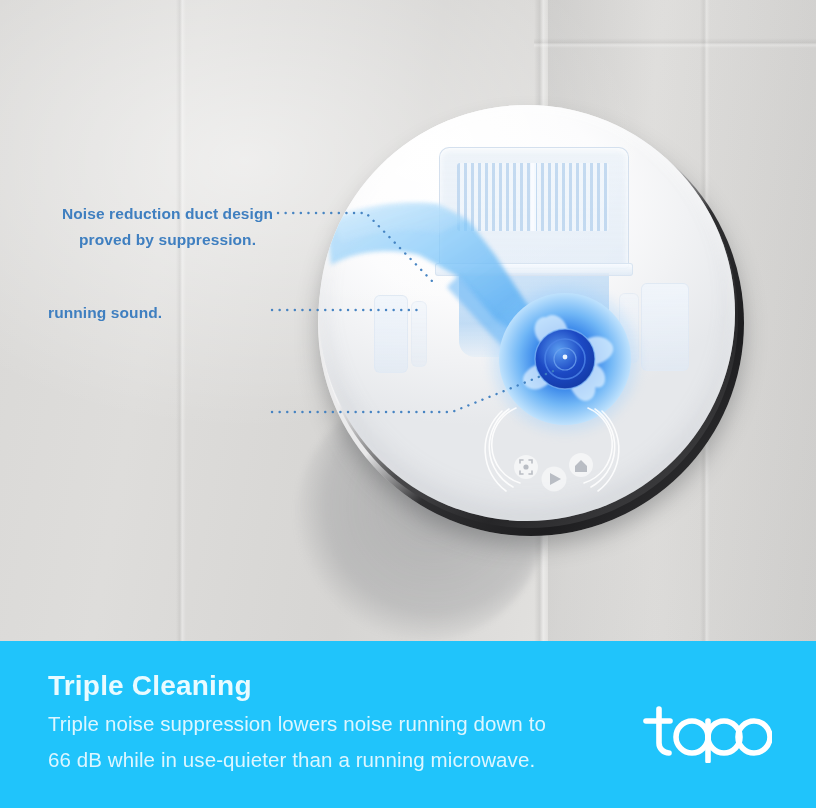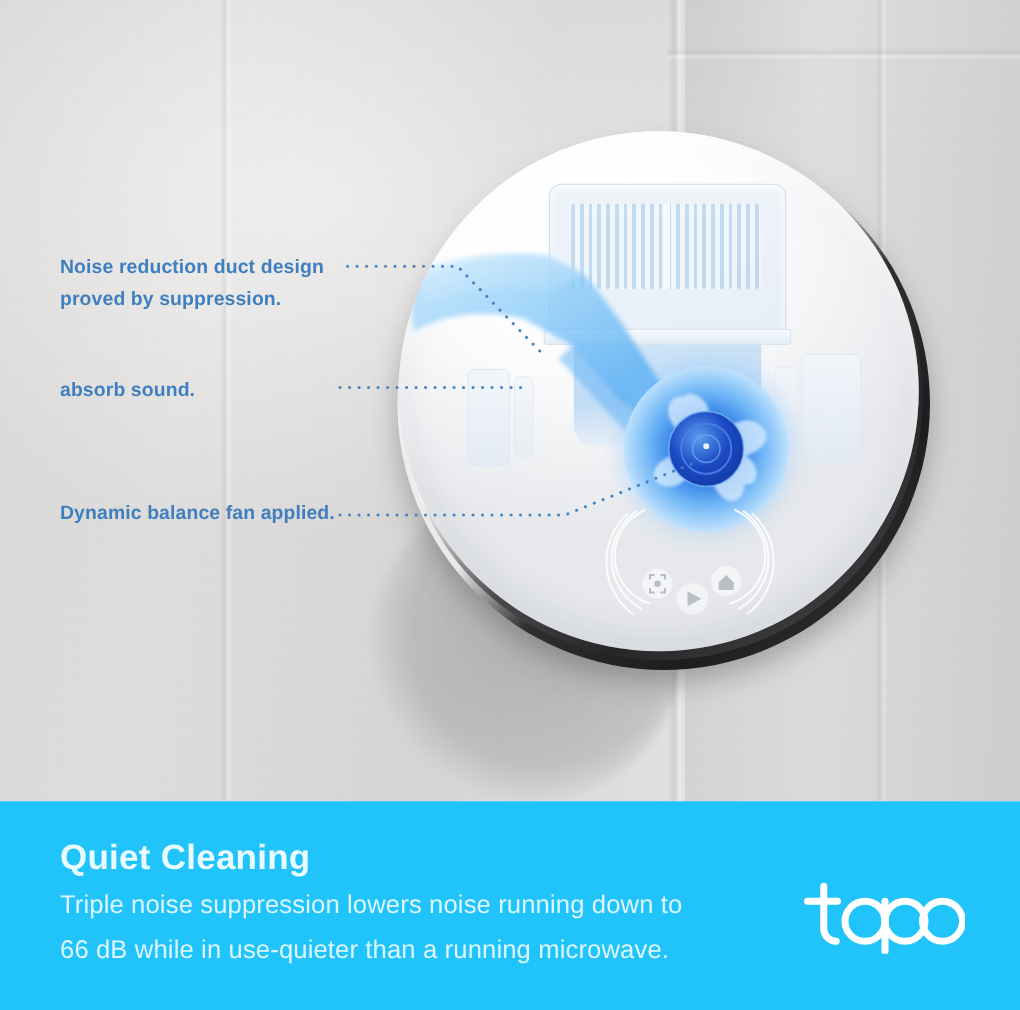--- a/index.html
+++ b/index.html
@@ -129,21 +129,21 @@
     filter:blur(5px);
   }
   #fan{ position:absolute; left:178px; top:186px; width:136px; height:136px; }
 
   
   #controls{ position:absolute; left:165px; top:300px; width:140px; height:110px; }
 
   
   .callout{ position:absolute; color:#3f7fc0; font-weight:700; letter-spacing:.1px; }
   .callout .ln{ display:block; line-height:26px; font-size:15.5px; white-space:nowrap; }
-  #callout-1{ left:48px; top:201px; }
+  #callout-1{ left:62px; top:201px;text-align:center; }
   #callout-2{ left:48px; top:300px; }
   #callout-3{ left:48px; top:398px; }
   #leaders{ position:absolute; left:0; top:0; width:816px; height:641px; pointer-events:none; }
 
   
   #banner{
     position:absolute; left:0; top:641px; width:816px; height:167px;
     background:#20c4fb;
   }
   #banner-text{ position:absolute; left:48px; top:25px; }
@@ -280,30 +280,27 @@
       <path d="M272,310 L420,310"></path>
       <path d="M272,412 L452,412 L556,370"></path>
     </g>
   </svg>
 
   <div class="callout" id="callout-1">
     <span class="ln">Noise reduction duct design</span>
     <span class="ln">proved by suppression.</span>
   </div>
   <div class="callout" id="callout-2">
-    <span class="ln">absorb sound.</span>
-  </div>
-  <div class="callout" id="callout-3">
-    <span class="ln">Dynamic balance fan applied.</span>
+    <span class="ln">running sound.</span>
   </div>
 </div>
 
 <div id="banner">
   <div id="banner-text">
-    <div id="banner-title">Quiet Cleaning</div>
+    <div id="banner-title">Triple Cleaning</div>
     <div class="banner-sub">Triple noise suppression lowers noise running down to</div>
     <div class="banner-sub">66 dB while in use-quieter than a running microwave.</div>
   </div>
 
   <svg id="tapo-logo" viewBox="0 0 132 58">
     <g fill="none" stroke="#ffffff" stroke-width="5.6" stroke-linecap="round">
       <path d="M6,16 H30"></path>
       <path d="M19,4 V38 a10,10 0 0 0 10,10"></path>
       <circle cx="52" cy="32" r="16"></circle>
       <path d="M68,16 V56"></path>

